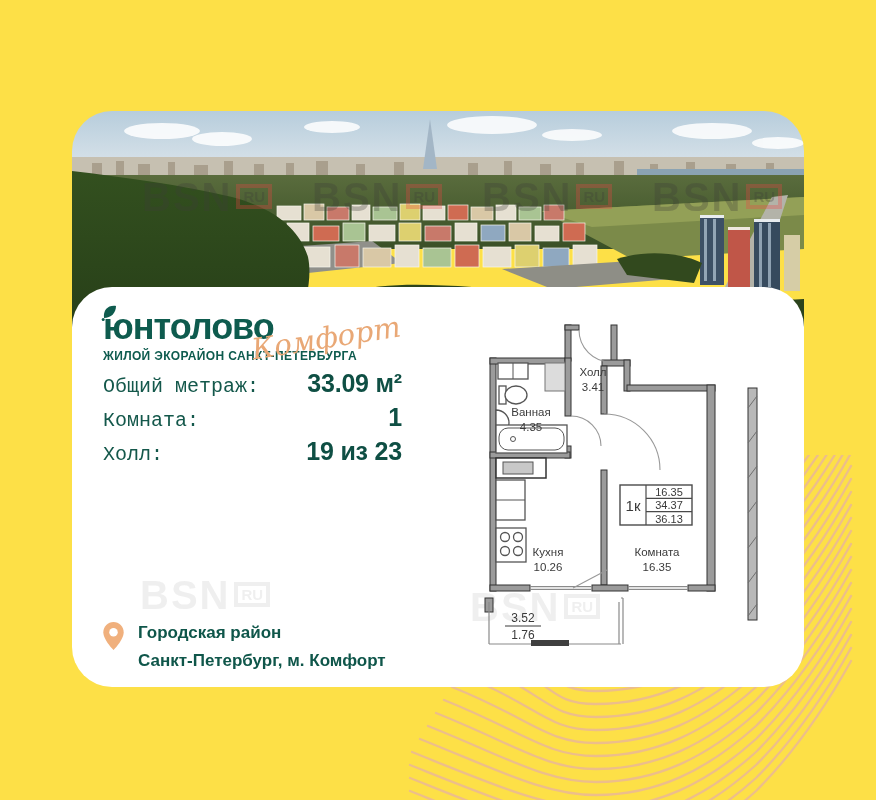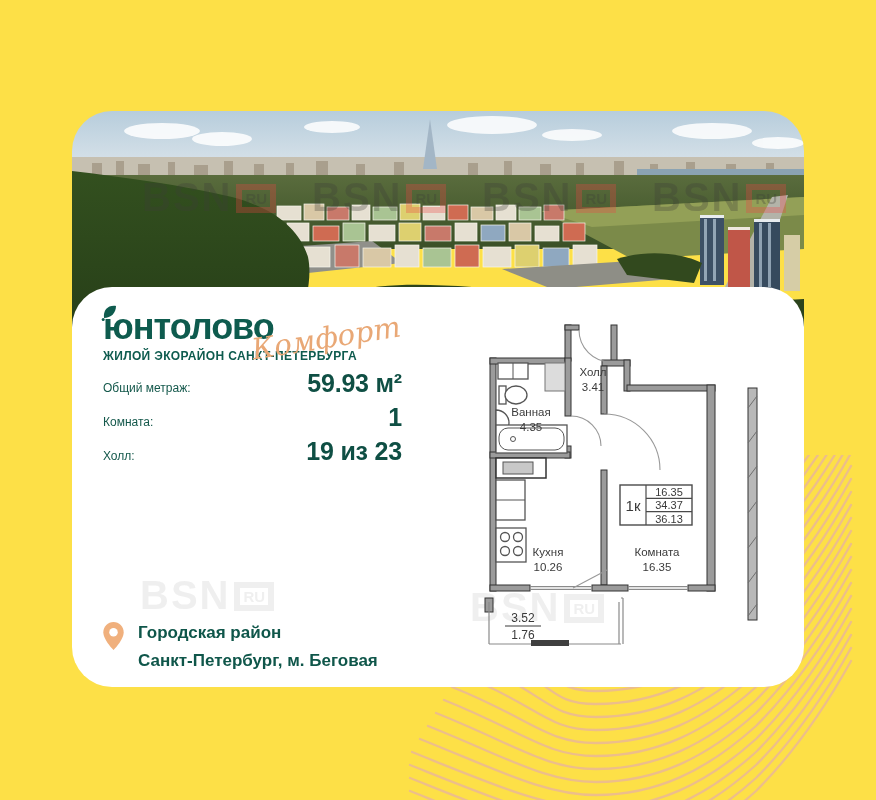--- a/index.html
+++ b/index.html
@@ -8,37 +8,37 @@
   
   .waves{position:absolute;left:406px;top:455px;width:470px;height:345px;}
   .waves path{fill:none;stroke:#EDBE8A;stroke-width:2.3;stroke-linecap:round;}
   
   .photo{position:absolute;left:72px;top:111px;width:732px;height:220px;
          border-radius:40px 40px 0 0;overflow:hidden;}
   .photo svg{display:block;}
   
   .wm{position:absolute;display:flex;align-items:flex-start;gap:4px;font-weight:bold;
       font-size:40px;letter-spacing:2px;color:#3e3e38;opacity:.30;line-height:1;}
-  .wm .wm-ru{font-size:15px;border:6px solid #ef4444;padding:1px 3px;margin-top:7px;letter-spacing:0;}
+  .wm .wm-ru{font-size:15px;border:4px solid #ef4444;padding:1px 3px;margin-top:7px;letter-spacing:0;}
   .wm.faint{color:#6a6a6a;opacity:.10;}
   .wm.faint .wm-ru{border-color:#6a6a6a;}
   
   .card{position:absolute;left:72px;top:287px;width:732px;height:400px;background:#fff;
         border-radius:40px;}
   
   .logo{position:absolute;left:31px;top:22px;width:330px;height:58px;}
   .logo-leaf{position:absolute;left:-2px;top:-5px;}
   .logo-text{font-size:36px;font-weight:bold;color:#0E5B4E;letter-spacing:-1px;line-height:1;}
   .logo-tag{font-size:12px;font-weight:bold;color:#0E5B4E;letter-spacing:.35px;margin-top:4px;}
   .logo-script{position:absolute;left:148px;top:12px;font-family:"DejaVu Serif",serif;
                font-style:italic;font-size:29px;color:#E9A876;transform:rotate(-9deg);white-space:nowrap;}
   
   .info{position:absolute;left:31px;top:82px;width:299px;}
   .irow{display:flex;justify-content:space-between;align-items:baseline;height:34px;}
-  .ilabel{font-size:12px;color:#14584B;}
+  .ilabel{font-size:20px;color:#14584B;font-family:Liberation Mono, monospace;}
   .ival{font-size:25px;font-weight:bold;color:#0F4F44;letter-spacing:-.2px;}
   
   .badges{position:absolute;left:31px;top:196px;}
   .badge{width:max-content;background:#14564A;color:#FDFDFD;font-size:16px;letter-spacing:.2px;
          padding:8px 21px 9px;border-radius:18px;margin-bottom:10px;}
   
   .loc{position:absolute;left:31px;top:332px;display:flex;align-items:flex-start;}
   .loc-pin{margin-top:3px;}
   .loc-lines{margin-left:14px;font-size:17px;font-weight:bold;color:#0F564A;line-height:28px;}
   
@@ -239,41 +239,41 @@
         <circle cx="2.2" cy="15.5" r="1.5" fill="#0E5B4E"></circle>
       </svg>
       <div class="logo-text">юнтолово</div>
       <div class="logo-tag">ЖИЛОЙ ЭКОРАЙОН САНКТ-ПЕТЕРБУРГА</div>
       <div class="logo-script">Комфорт</div>
     </div>
 
     <div class="info">
       <div class="irow">
         <span class="ilabel">Общий метраж:</span>
-        <span class="ival">59.93 м²</span>
+        <span class="ival">33.09 м²</span>
       </div>
       <div class="irow">
         <span class="ilabel">Комната:</span>
         <span class="ival">1</span>
       </div>
       <div class="irow">
         <span class="ilabel">Холл:</span>
         <span class="ival">19 из 23</span>
       </div>
     </div>
 
 
     <div class="loc">
       <svg class="loc-pin" width="21" height="28" viewBox="0 0 24 33">
         <path d="M12 0 C5.4 0 0 5.4 0 12 c0 9 12 21 12 21 s12 -12 12 -21 C24 5.4 18.6 0 12 0 z" fill="#F0B07D"></path>
         <circle cx="12" cy="12" r="5" fill="#ffffff"></circle>
       </svg>
       <div class="loc-lines">
         <div>Городская район</div>
-        <div>Санкт-Петербург, м. Беговая</div>
+        <div>Санкт-Петербург, м. Комфорт</div>
       </div>
     </div>
 
     <svg class="plan" width="292" height="340" viewBox="0 0 292 340">
 
       <g>
         <rect class="wall" x="17" y="40" width="6" height="233"></rect>
         <rect class="wall" x="17" y="40" width="80" height="6"></rect>
         <rect class="wall" x="92" y="7" width="6" height="36"></rect>
         <rect class="wall" x="92" y="7" width="14" height="5"></rect>

